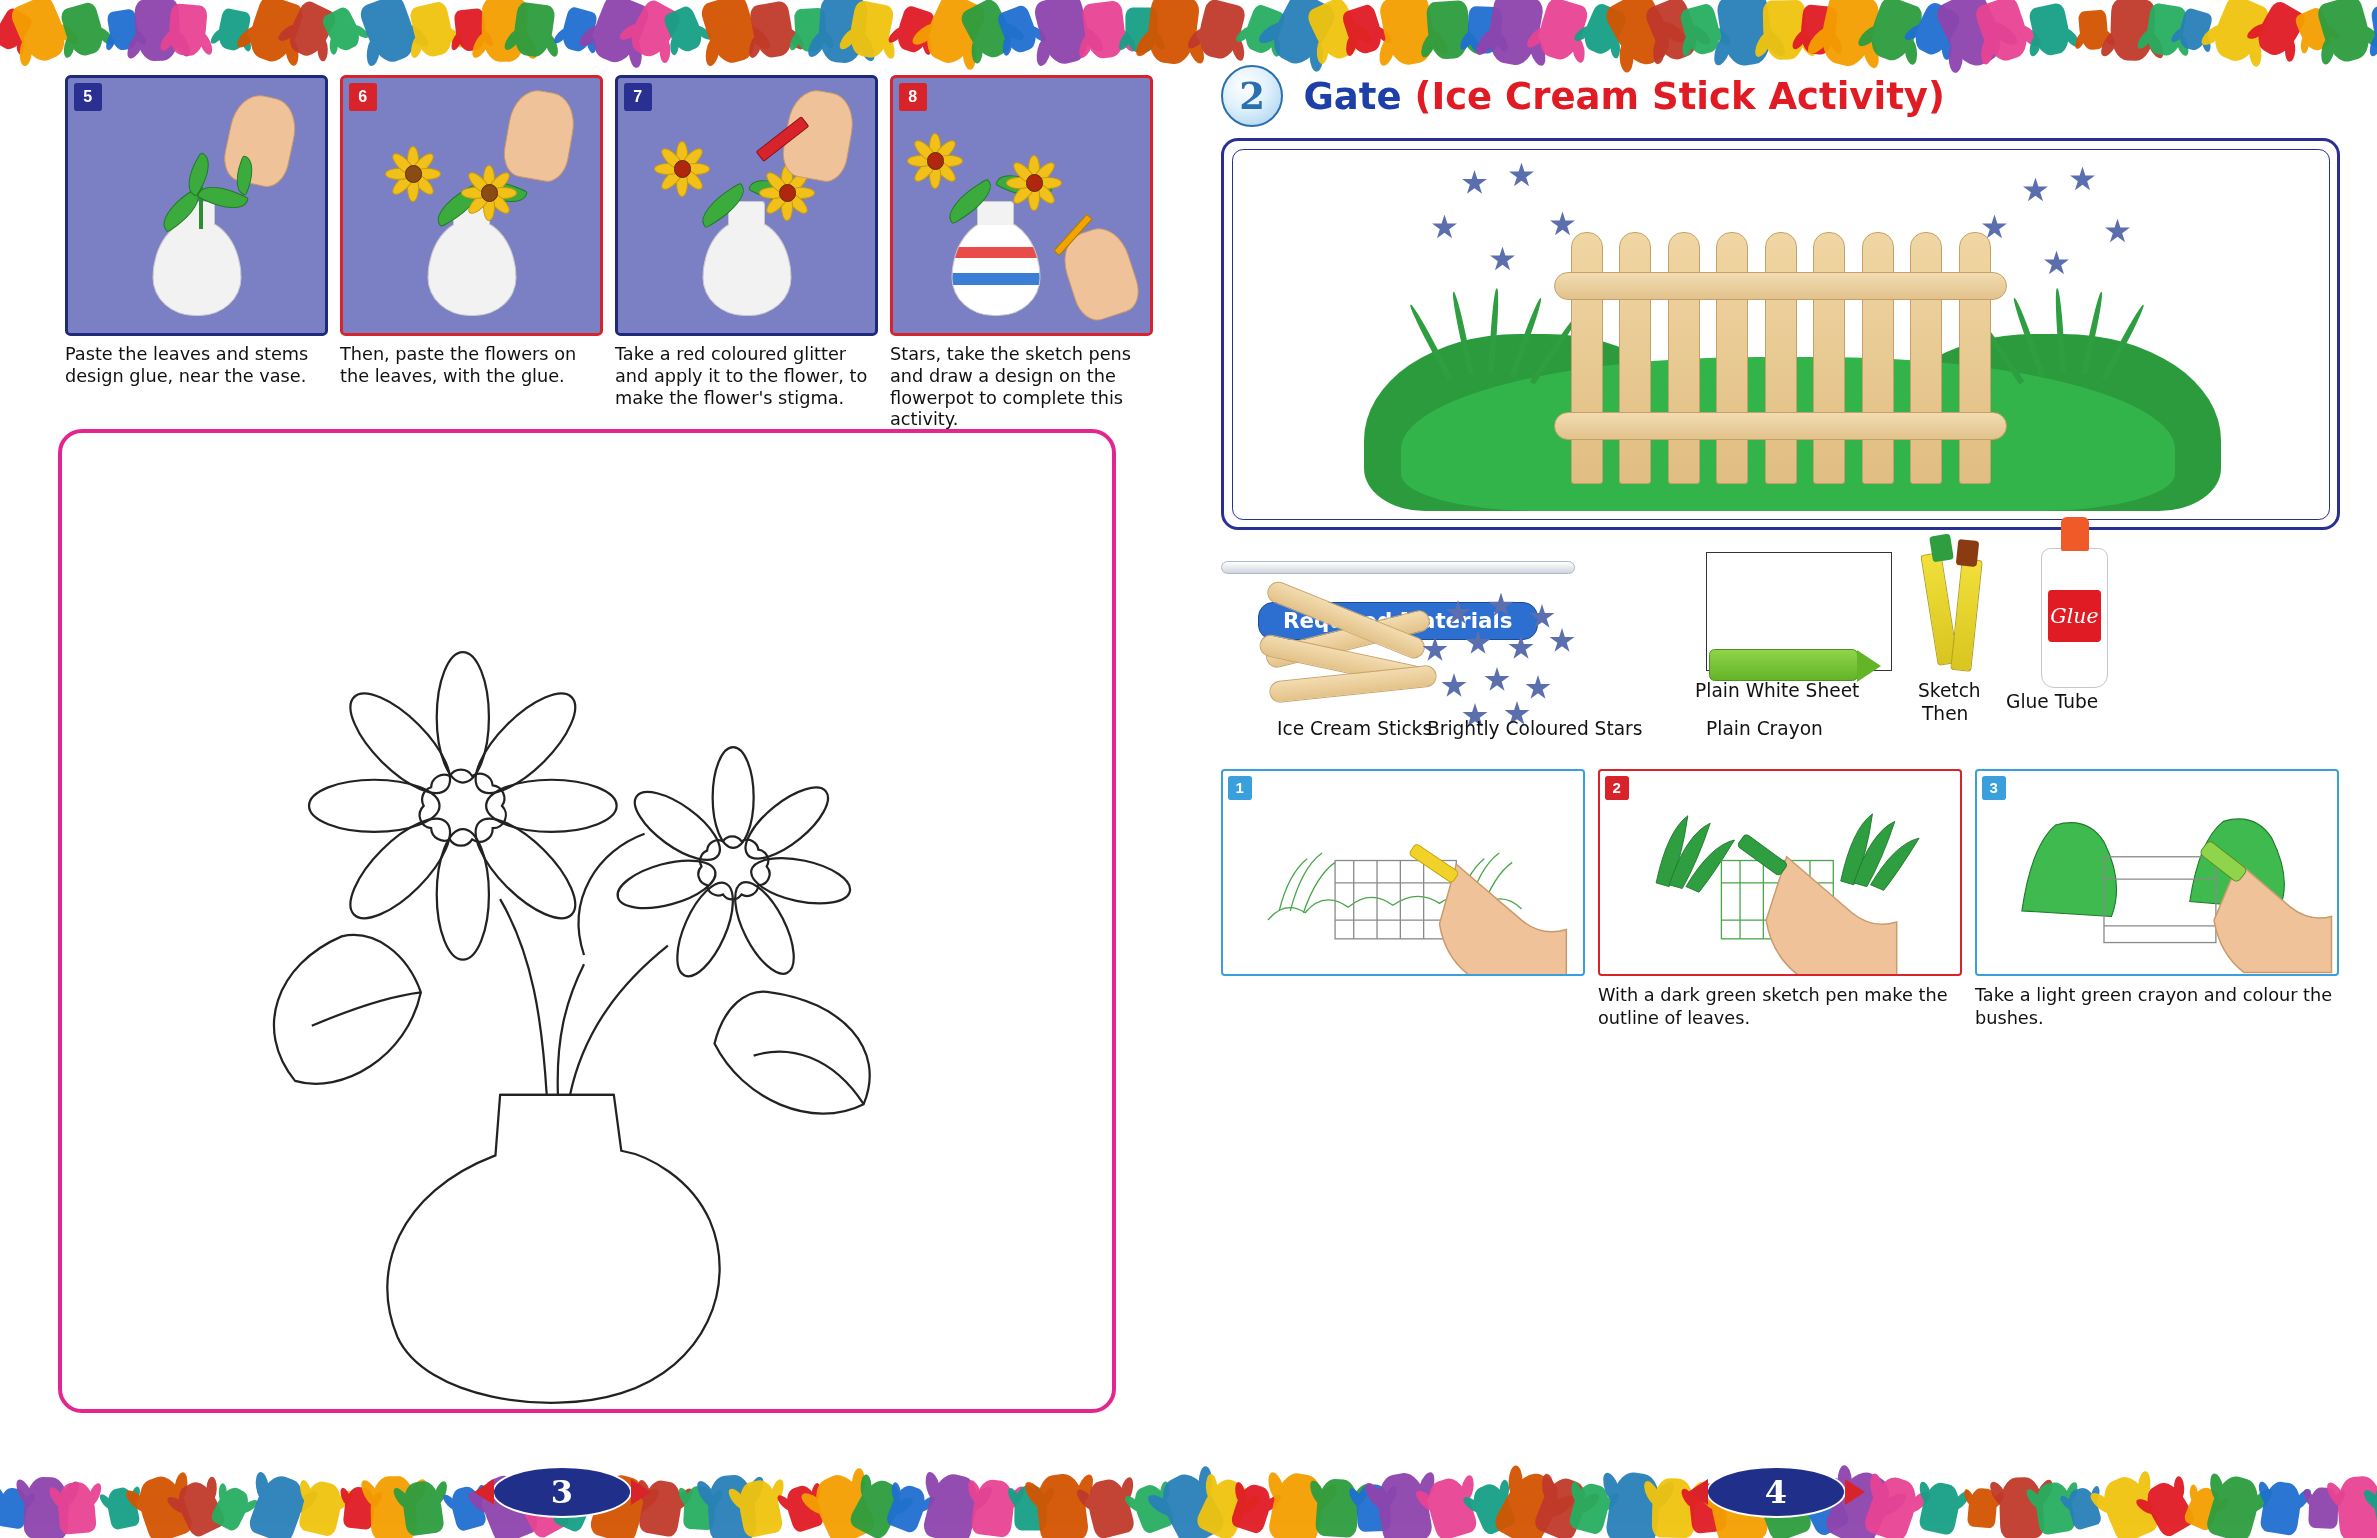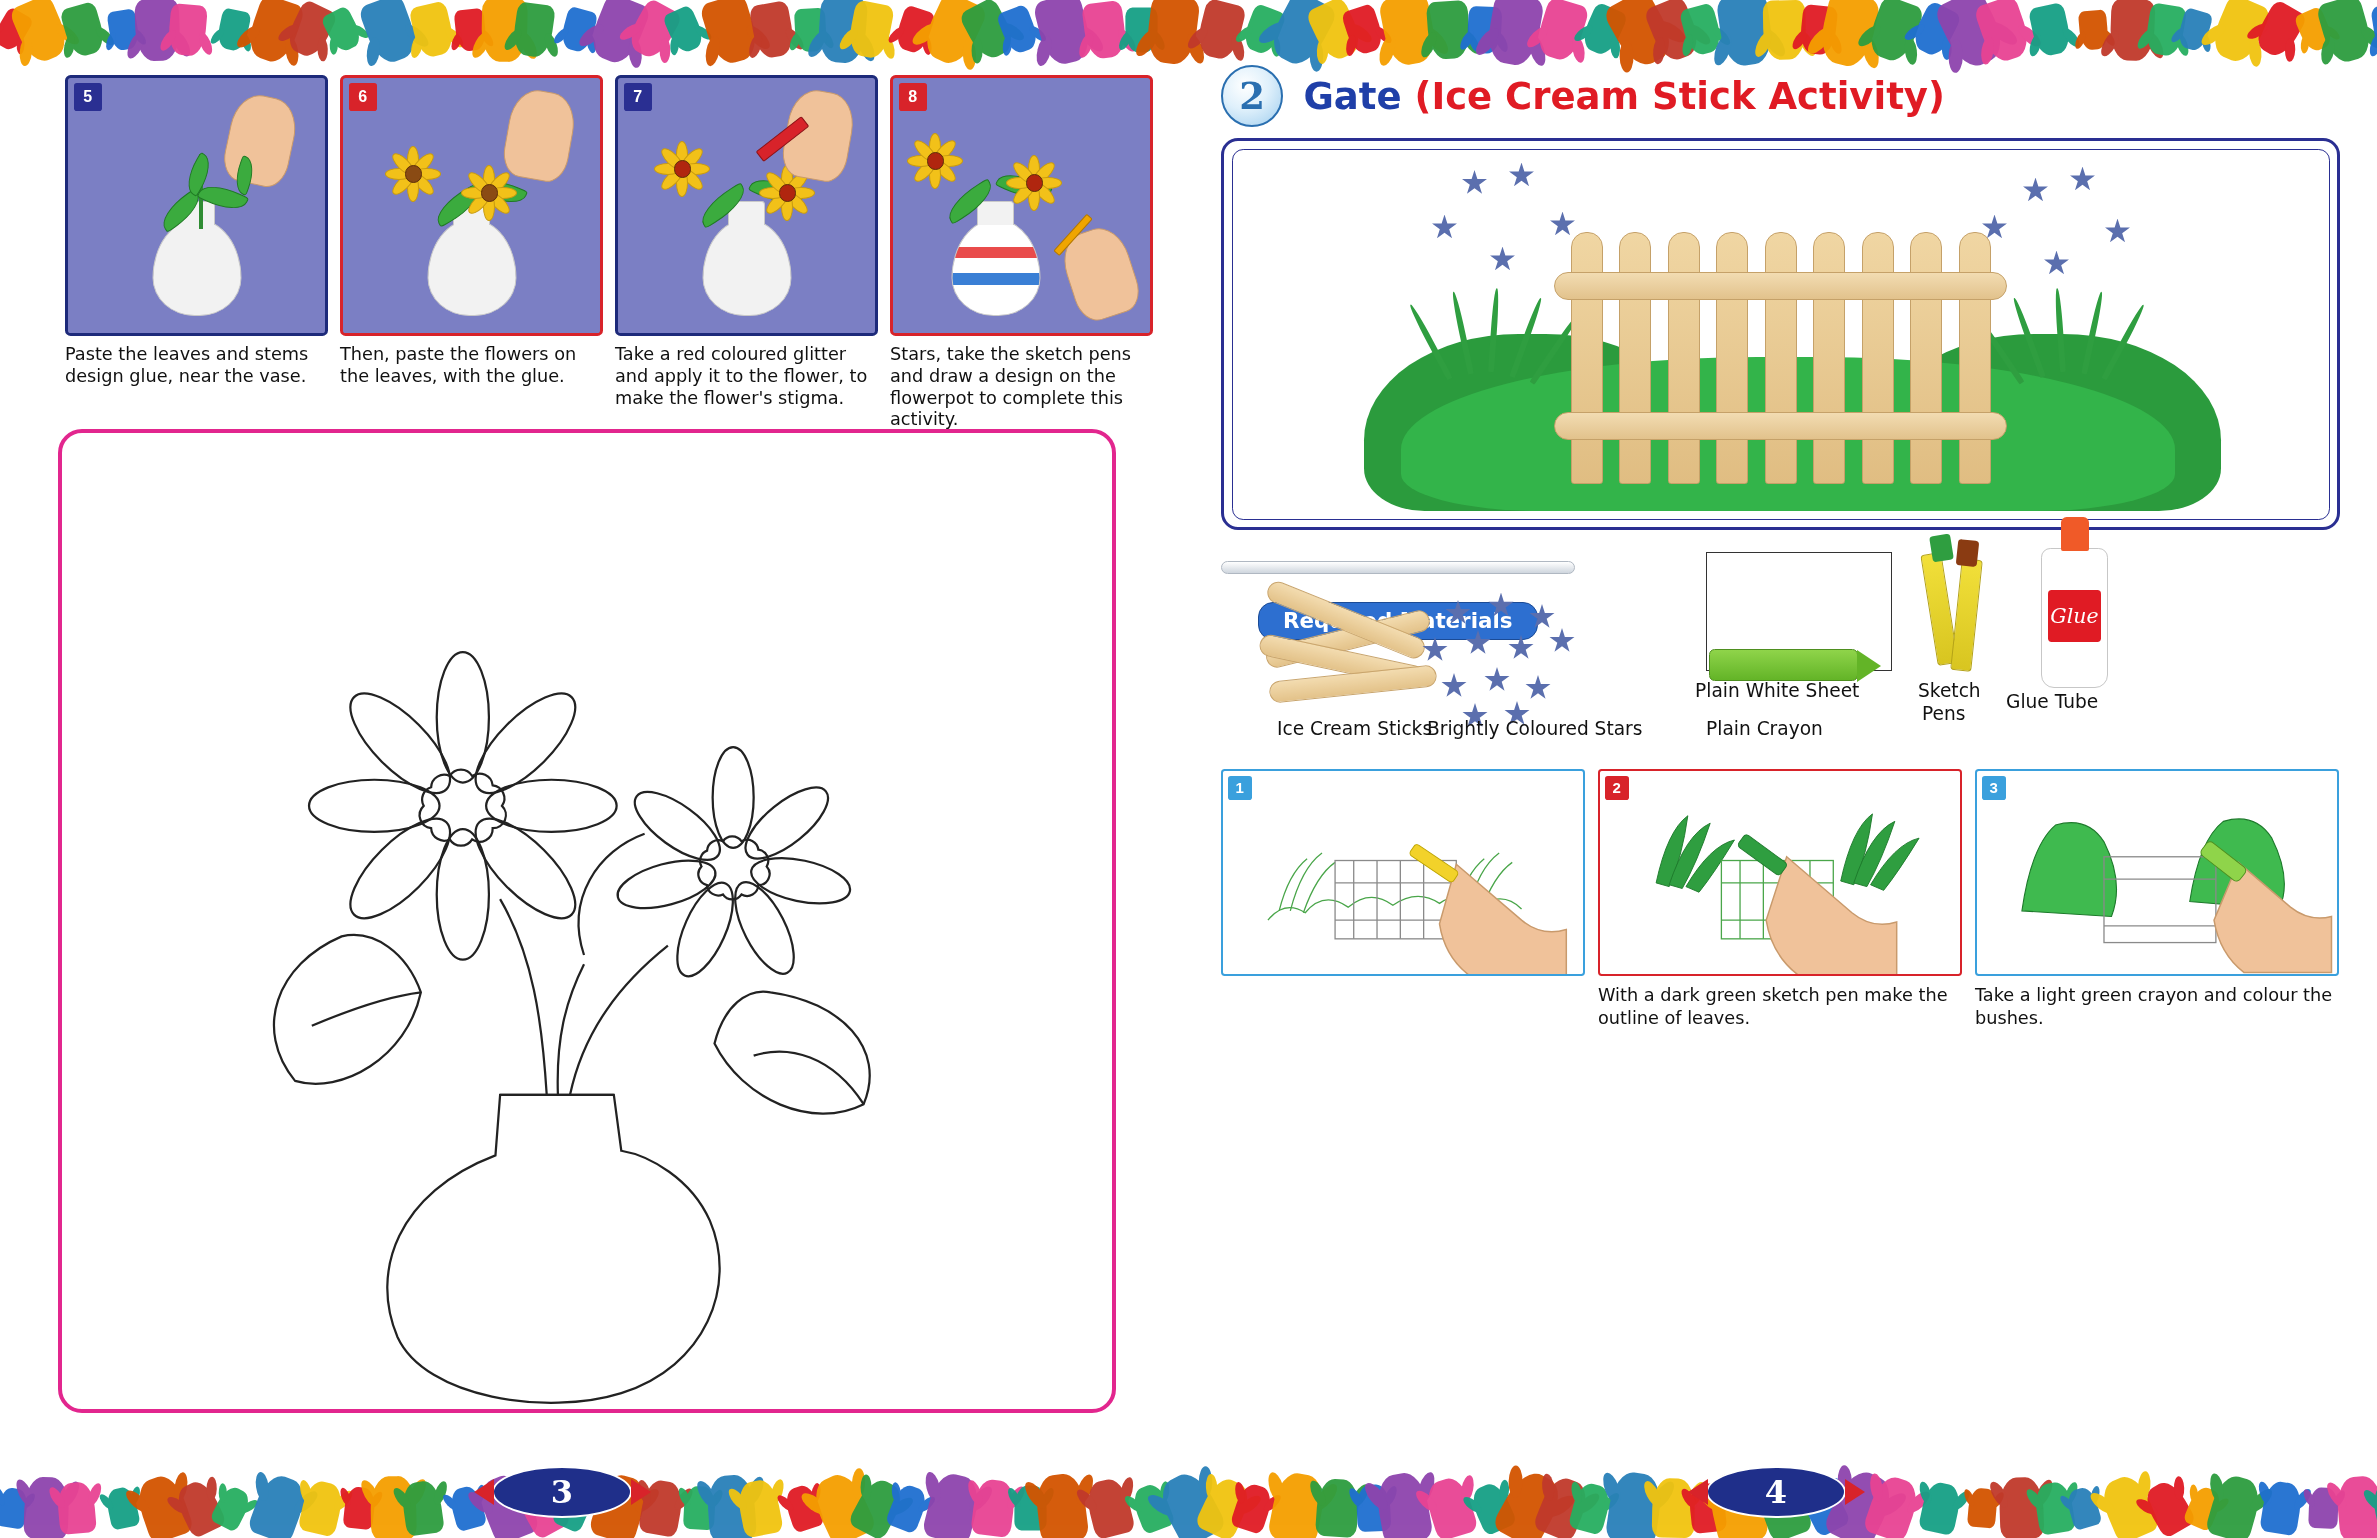--- a/index.html
+++ b/index.html
@@ -591,21 +591,21 @@
       <div class="crayon" style="left:488px; top:62px;"></div>
       <div class="mat-label" style="left:485px; top:131px;">Plain  Crayon</div>
 
       <div>
         <div class="pen" style="left:708px; top:-34px; background:linear-gradient(#f2e03a,#d8c520); border:0.9px solid #b5a318; transform:rotate(-9deg);"></div>
         <div class="pen" style="left:735px; top:-28px; background:linear-gradient(#f2e03a,#d8c520); border:0.9px solid #b5a318; transform:rotate(6deg);"></div>
         <div class="pen" style="left:710px; top:-52px; height:26px; background:#2f9e40; transform:rotate(-9deg);"></div>
         <div class="pen" style="left:736px; top:-47px; height:26px; background:#8a3b12; transform:rotate(6deg);"></div>
       </div>
       <div class="mat-label" style="left:697px; top:93px;">Sketch</div>
-      <div class="mat-label" style="left:701px; top:116px;">Pens</div>
+      <div class="mat-label" style="left:701px; top:116px;">Then</div>
 
       <div class="glue" style="left:820px; top:-39px;">
         <div class="cap"></div>
         <div class="lbl">Glue</div>
       </div>
       <div class="mat-label" style="left:785px; top:104px;">Glue  Tube</div>
     </div>
 
     <div class="bsteps">
 

